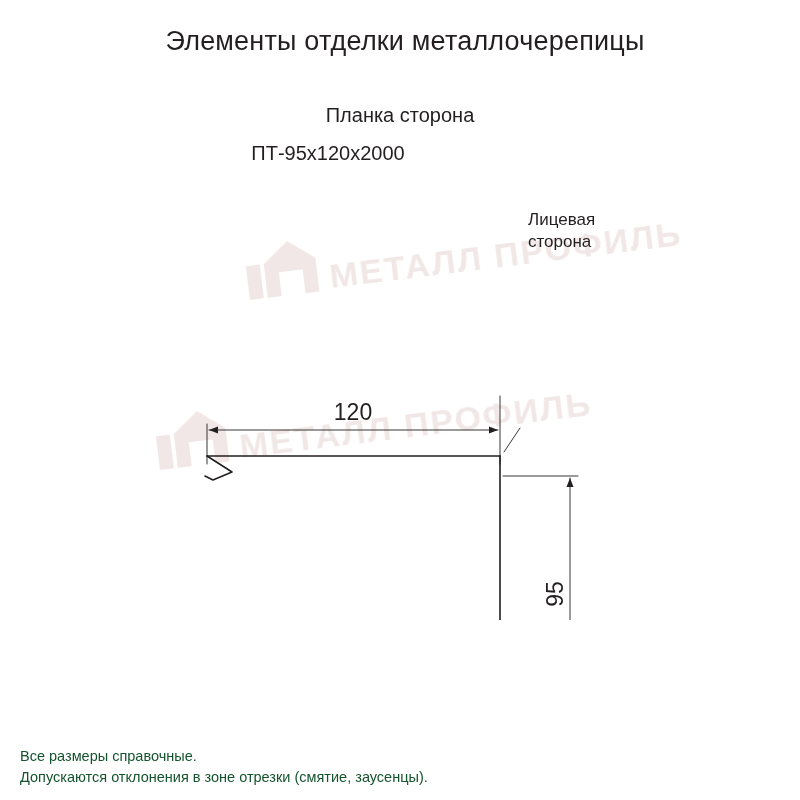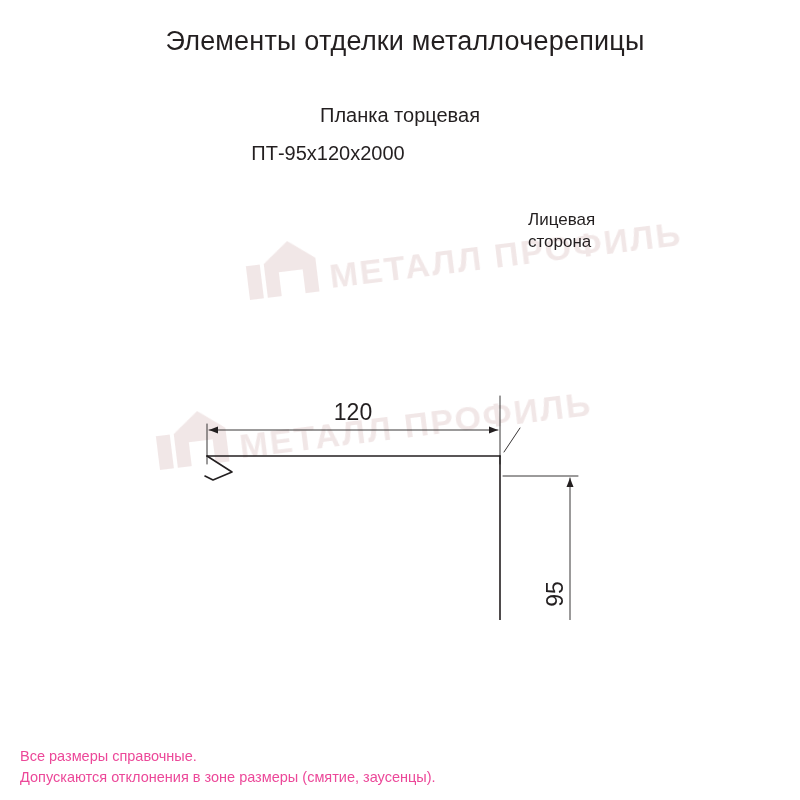--- a/index.html
+++ b/index.html
@@ -67,21 +67,21 @@
     pointer-events: none;
   }
 
   
   .footer {
     position: absolute;
     left: 20px;
     bottom: 12px;
     font-size: 14.5px;
     line-height: 1.45;
-    color: #ec4899;
+    color: #14532d;
   }
   .footer div { white-space: nowrap; }
 </style>
 </head>
 <body>
 
 <div class="page">
 
   <svg class="watermark" viewBox="0 0 800 800" xmlns="http://www.w3.org/2000/svg">
     <g opacity="0.85" fill="#efe3e3">
@@ -92,21 +92,21 @@
       </g>
 
       <g transform="translate(160,470) rotate(-7)">
         <path d="M0,0 h14 v-34 h-14 z M18,-34 l26,-20 l26,20 v34 h-14 v-24 h-24 v24 h-14 z"></path>
         <text x="82" y="-2" font-family="Liberation Sans, sans-serif" font-size="34" font-weight="bold" letter-spacing="2">МЕТАЛЛ ПРОФИЛЬ</text>
       </g>
     </g>
   </svg>
 
   <div class="title">Элементы отделки металлочерепицы</div>
-  <div class="subtitle">Планка торцевая</div>
+  <div class="subtitle">Планка сторона</div>
   <div class="code">ПТ-95х120х2000</div>
 
   <svg class="drawing" viewBox="0 0 800 440" xmlns="http://www.w3.org/2000/svg">
     <g stroke="#231f20" fill="none" stroke-width="1.6" stroke-linecap="round" stroke-linejoin="round">
 
       <path d="M207,276 L500,276"></path>
 
       <path d="M207,276 L232,292 L213,300 L205,296"></path>
 
       <path d="M500,276 L500,552"></path>
@@ -135,16 +135,16 @@
     <text x="0" y="0" font-family="Liberation Sans, sans-serif" font-size="23" fill="#231f20" transform="translate(563,414) rotate(-90)" text-anchor="middle">95</text>
 
     <text x="0" y="0" font-family="Liberation Sans, sans-serif" font-size="19" fill="#231f20" transform="translate(492,580) rotate(45)" text-anchor="middle">15</text>
 
     <text x="528" y="45" font-family="Liberation Sans, sans-serif" font-size="17" fill="#231f20">Лицевая</text>
     <text x="528" y="67" font-family="Liberation Sans, sans-serif" font-size="17" fill="#231f20">сторона</text>
   </svg>
 
   <div class="footer">
     <div>Все размеры справочные.</div>
-    <div>Допускаются отклонения в зоне размеры (смятие, заусенцы).</div>
+    <div>Допускаются отклонения в зоне отрезки (смятие, заусенцы).</div>
   </div>
 
 </div>
 
 </body></html>

